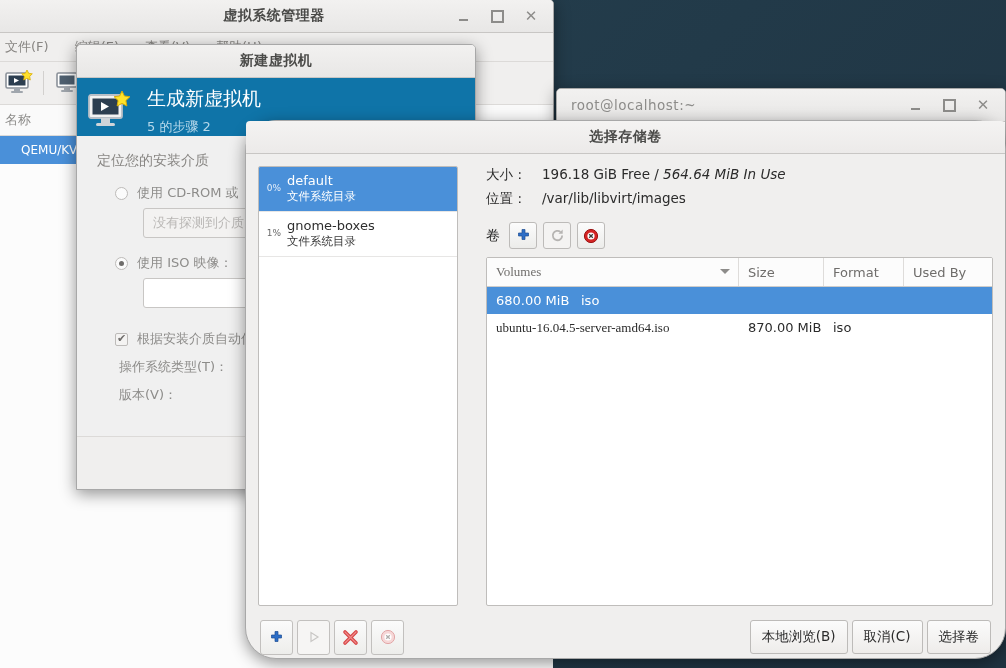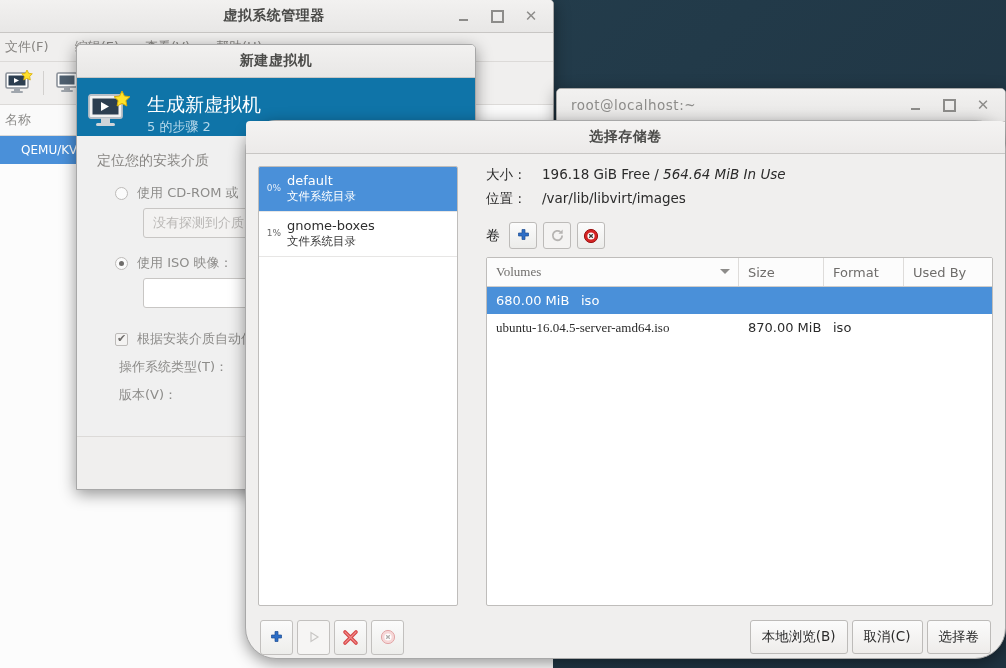--- a/index.html
+++ b/index.html
@@ -110,21 +110,21 @@
     height: 58px;
     background: #0f74a8;
     display:flex; align-items:flex-end;
     padding-left: 8px;
     gap: 14px;
   }
   #newvm .banner .btxt h2 {
     margin:0; font-size: 19px; font-weight: normal; color:#fff;
   }
   #newvm .banner .btxt div {
-    font-size: 13px; color:#b6d8ea; margin-top:0;
+    font-size: 13px; color:#b6d8ea; margin-top:6px;
   }
   #newvm .body { padding: 16px 20px; color:#8d8c8a; }
   #newvm .sect-title { font-size:14px; color:#888683; margin-bottom: 14px;}
   .radio-row { display:flex; align-items:center; gap:9px; margin:6px 0 6px 18px;}
   .radio {
     width:13px; height:13px; border-radius:50%;
     border:1px solid #bdbbb9; background:#fbfbfb; box-sizing:border-box;
     position:relative; flex:none;
   }
   .radio.on::after {

